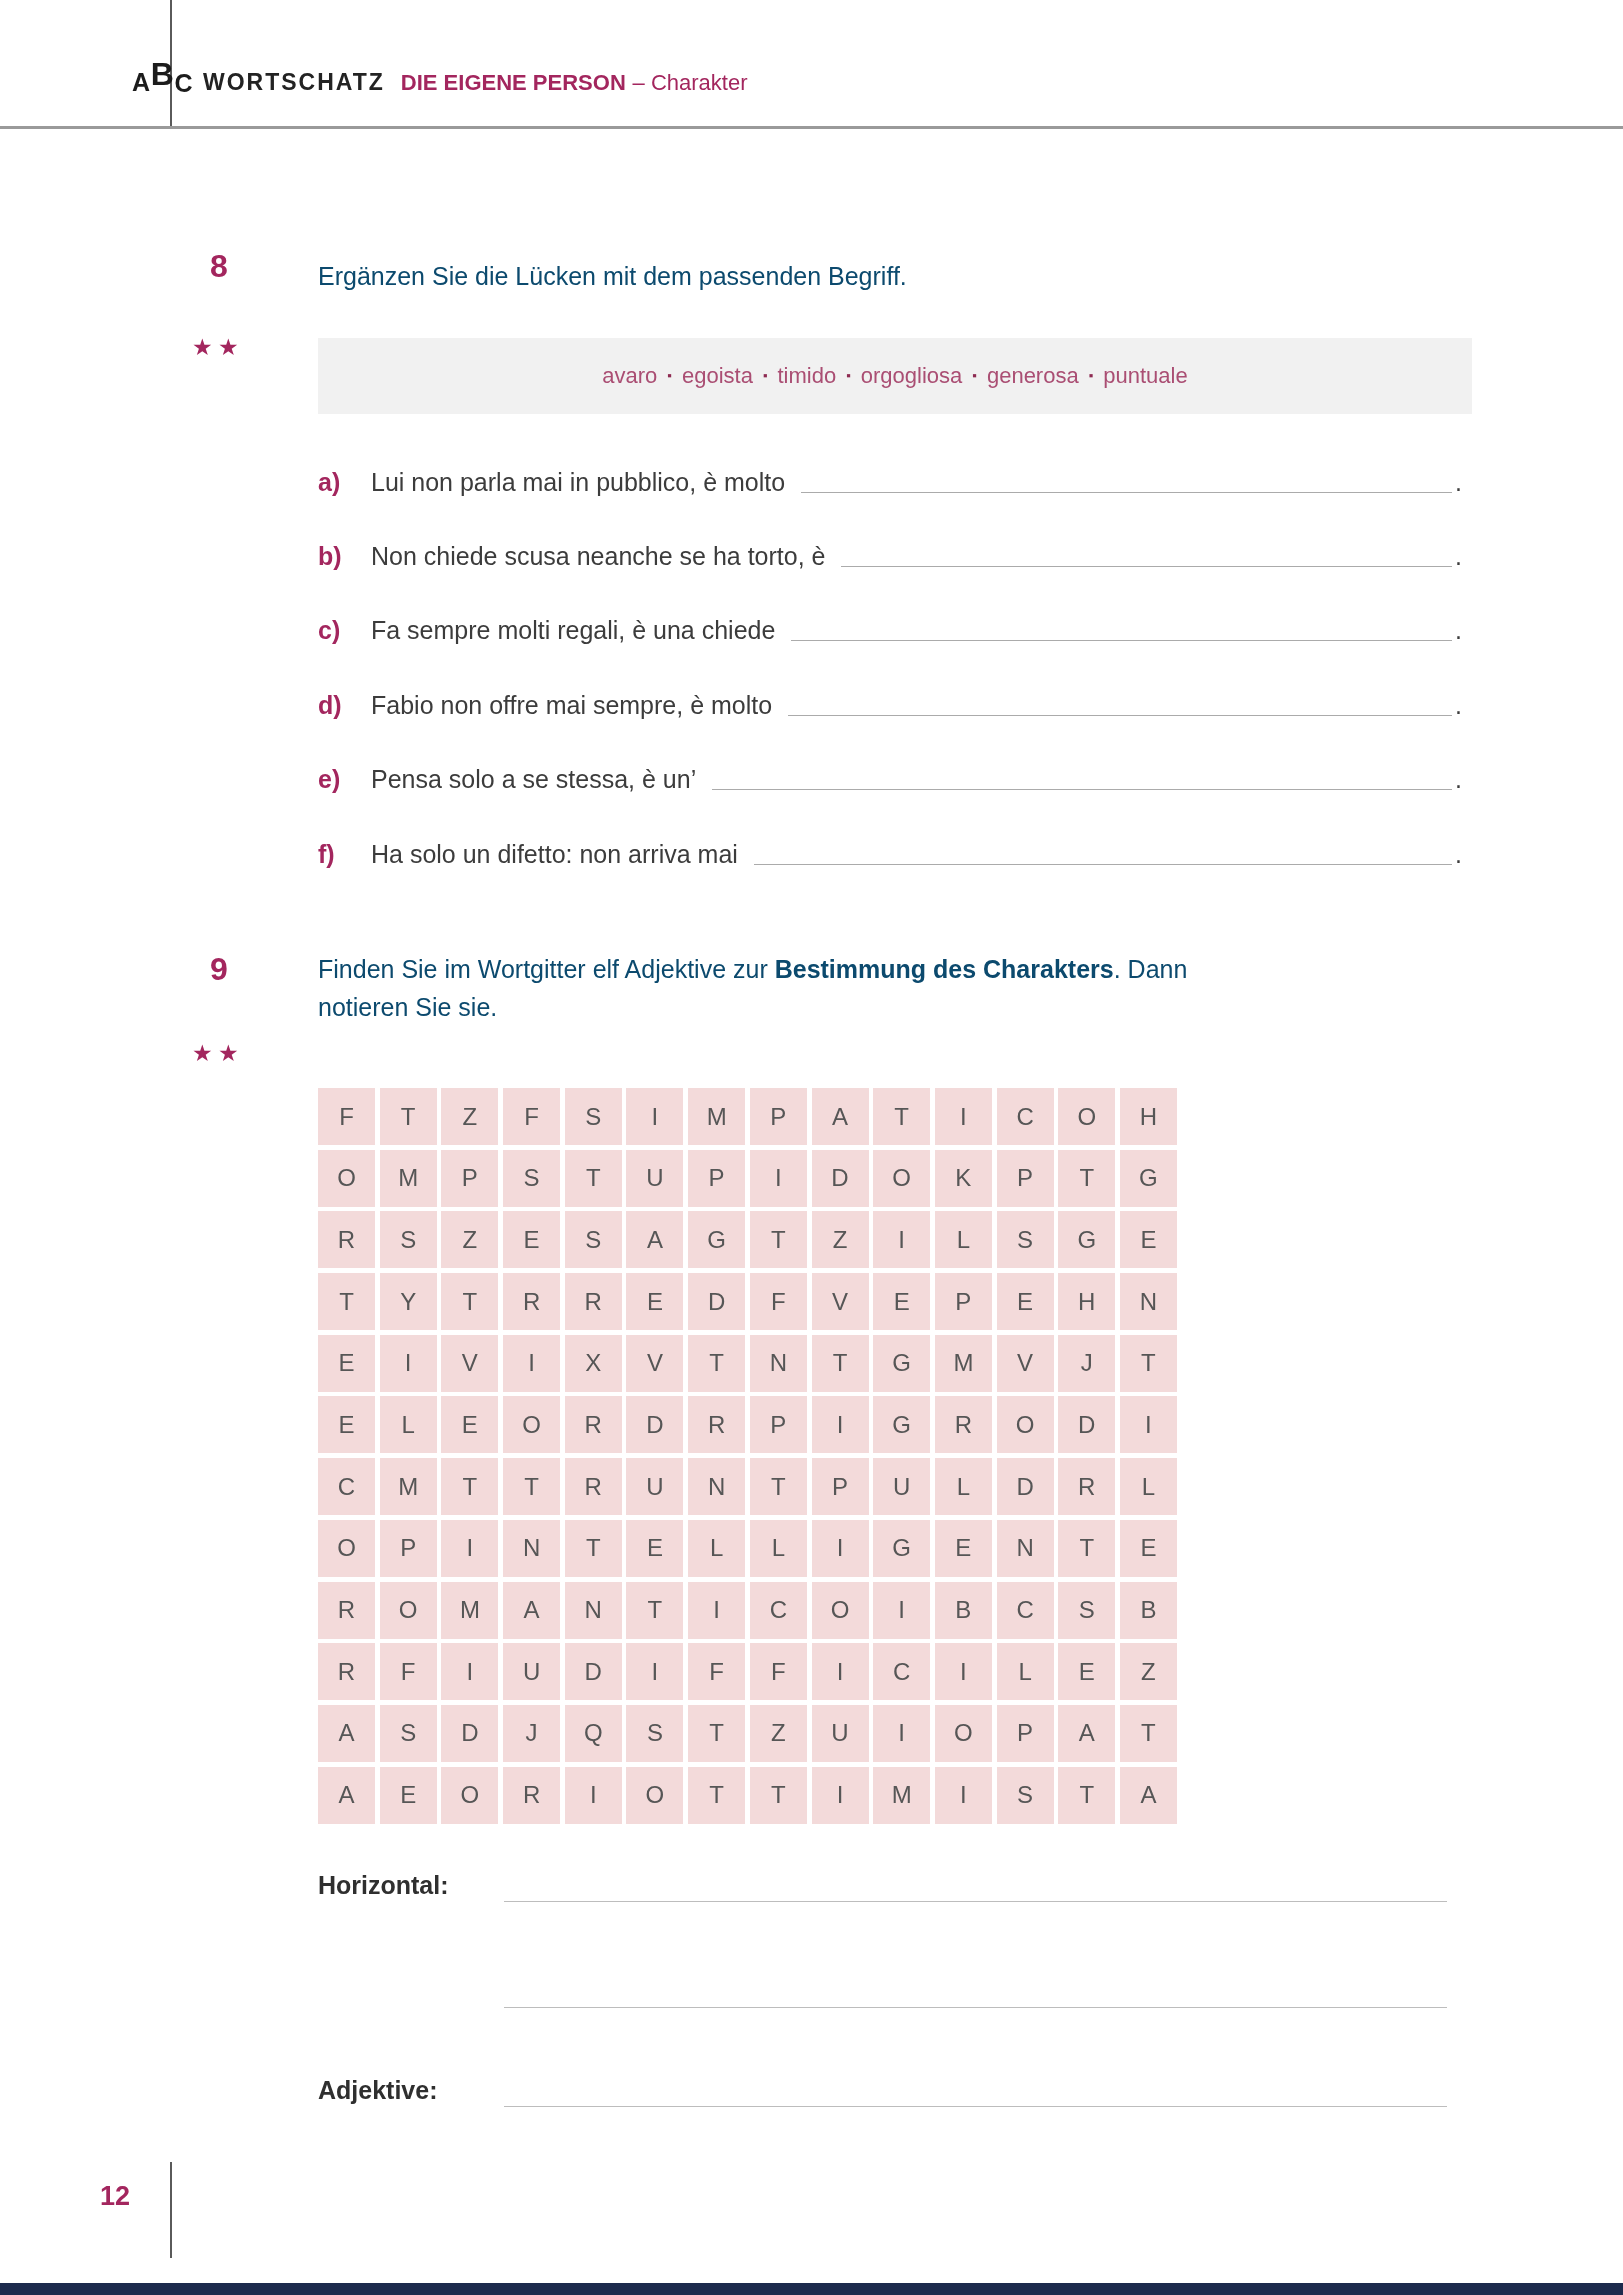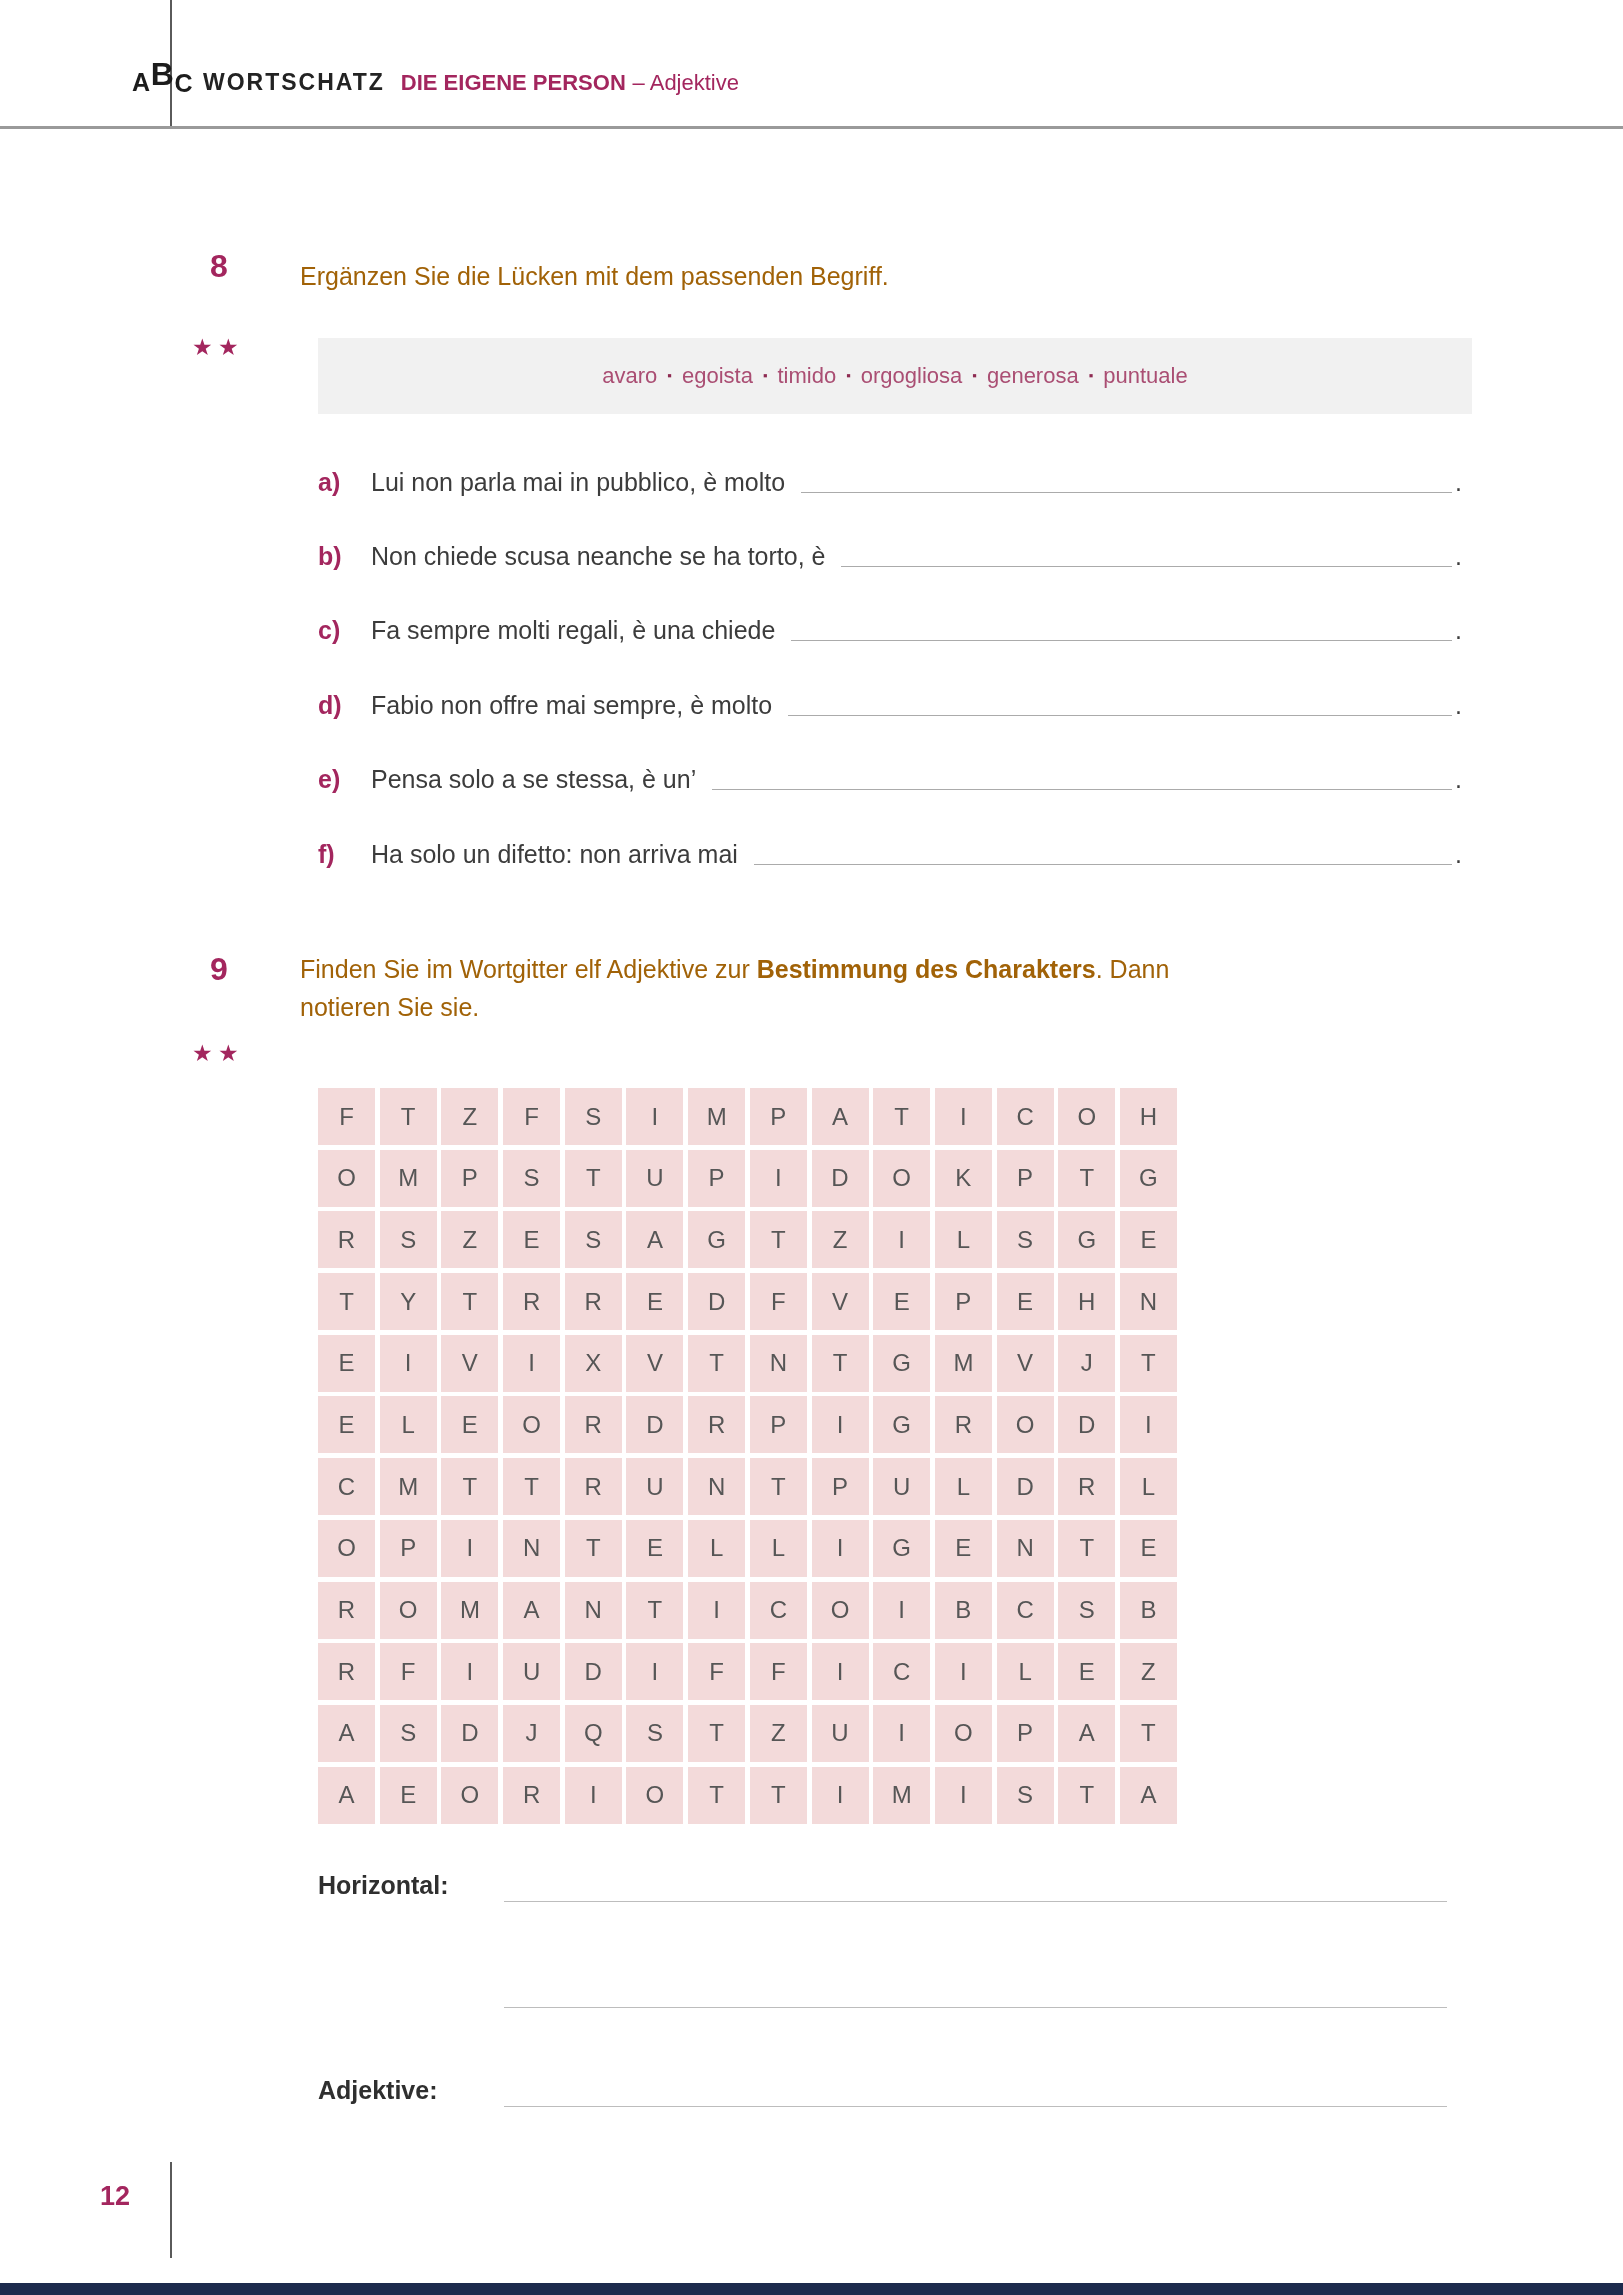--- a/index.html
+++ b/index.html
@@ -21,21 +21,21 @@
   .topic-bold{font-weight:bold;}
   .topic-rest{margin-left:6.8px;}
   .header-rule{position:absolute;left:0;top:126px;width:100%;height:2.7px;background:#9a9a9a;}
   
   .ex-number{position:absolute;font-size:32px;font-weight:bold;color:var(--accent,#a3265e);}
   .ex-stars{position:absolute;font-size:23px;color:var(--accent,#a3265e);letter-spacing:5.4px;}
   #ex8-number{left:210px;top:248px;}
   #ex8-stars{left:192px;top:334px;}
   #ex9-number{left:210px;top:951px;}
   #ex9-stars{left:192px;top:1040px;}
-  .instruction{position:absolute;left:300px;font-size:25px;color:#a16207;}
+  .instruction{position:absolute;left:318px;font-size:25px;color:#0c4a6e;}
   #ex8-instruction{top:262px;}
   #ex9-instruction{top:951px;width:1150px;line-height:1.5;}
   #ex9-instruction .bold{font-weight:bold;}
   
   .bank{
     position:absolute;left:318px;top:338px;width:1154px;height:76px;
     background:var(--bank-bg,#f1f1f1);display:flex;align-items:center;justify-content:center;
     font-size:22px;color:#aa4e73;
   }
   .bank-word{margin:14px 10px;}
@@ -74,21 +74,21 @@
 <body>
 
 <div class="page" style="--accent: #a3265e; --bank-bg: #f1f1f1; --cell-bg: #f3dada; --bar: #1d2a4d; --body-text: #3d3d3d; --line: #ababab;">
 
   <div class="vline-top"></div>
   <div class="logo">
     <span class="lA">A</span><span class="lB">B</span><span class="lC">C</span>
   </div>
   <div class="header-text">
     <span class="section-title">WORTSCHATZ</span>
-    <span class="topic"><span class="topic-bold">DIE EIGENE PERSON</span><span class="topic-rest">– Adjektive</span></span>
+    <span class="topic"><span class="topic-bold">DIE EIGENE PERSON</span><span class="topic-rest">– Charakter</span></span>
   </div>
   <div class="header-rule"></div>
 
   <div class="ex-number" id="ex8-number">8</div>
   <div class="ex-stars" id="ex8-stars">★★</div>
   <div class="instruction" id="ex8-instruction">Ergänzen Sie die Lücken mit dem passenden Begriff.</div>
   <div class="bank" id="bank">
       <span class="bank-word">avaro</span>
       <span class="bank-sep">▪</span>
       <span class="bank-word">egoista</span>

